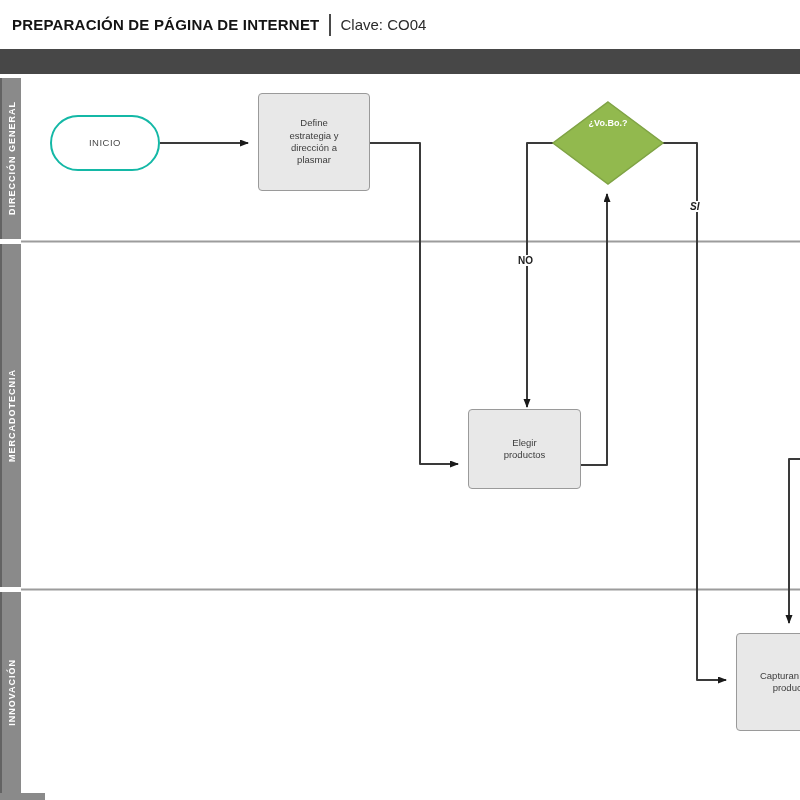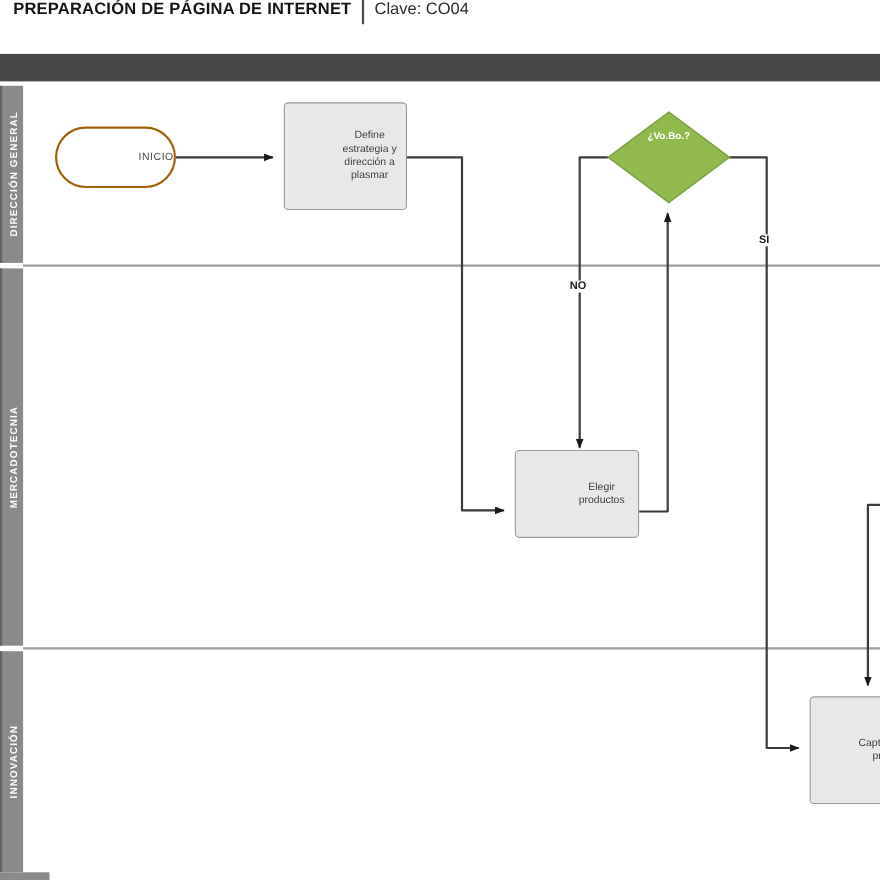--- a/index.html
+++ b/index.html
@@ -3,56 +3,56 @@
 <meta charset="utf-8">
 <style>
   html,body{margin:0;padding:0;background:#fff;}
   .screen{
     position:relative;width:800px;height:800px;overflow:hidden;
     background:#ffffff;font-family:"Liberation Sans",sans-serif;
   }
   
   .corner-mark{position:absolute;left:0;top:0;width:5px;height:12px;background:#101010;}
   .header{position:absolute;left:0;top:0;width:800px;height:49px;background:#ffffff;
-          display:flex;padding-left:12px;box-sizing:border-box;}
+          display:flex;align-items:center;padding-left:12px;box-sizing:border-box;}
   .title{font-size:15px;font-weight:bold;color:#141414;letter-spacing:.2px;white-space:nowrap;}
   .title-divider{display:inline-block;width:2px;height:22px;background:#4a4a4a;margin:0 9px 0 10px;}
   .clave{font-size:15px;color:#2b2b2b;white-space:nowrap;}
   .top-bar{position:absolute;left:0;top:49px;width:800px;height:25px;background:#474747;}
   
   .lane-strip{position:absolute;left:0;width:21px;background:#8a8a8a;border-left:2px solid #636363;
               box-sizing:border-box;display:flex;align-items:center;justify-content:center;}
   .lane-strip .lane-label{
     writing-mode:vertical-rl;transform:rotate(180deg);
     font-size:9px;font-weight:bold;color:#ffffff;letter-spacing:1px;white-space:nowrap;}
   .strip-1{top:78px;height:161px;}
   .strip-2{top:244px;height:343px;}
   .strip-3{top:592px;height:201px;}
   .bottom-fragment{position:absolute;left:0;top:793px;width:45px;height:7px;background:#8a8a8a;}
   
   .flow-svg{position:absolute;left:0;top:0;width:800px;height:800px;}
   
-  .node{position:absolute;box-sizing:border-box;display:flex;align-items:center;justify-content:flex-end;
+  .node{position:absolute;box-sizing:border-box;display:flex;align-items:center;justify-content:center;
         text-align:center;color:#3c3c3c;font-size:9.5px;line-height:1.3;}
   .terminator{left:50px;top:115px;width:110px;height:56px;background:#ffffff;
-        border:2px solid #a16207;border-radius:28px;letter-spacing:.5px;color:#4a4a4a;}
+        border:2px solid #14b8a6;border-radius:28px;letter-spacing:.5px;color:#4a4a4a;}
   .process{background:#e8e8e8;border:1.5px solid #9a9a9a;border-radius:4px;}
   .node-define{left:258px;top:93px;width:112px;height:98px;}
   .node-elegir{left:468px;top:409px;width:113px;height:80px;}
   .node-capturan{left:736px;top:633px;width:115px;height:98px;}
   .node-text{display:inline-block;max-width:66px;}
   .node-text-wide{display:inline-block;max-width:72px;}
   .decision-label{position:absolute;left:553px;top:118px;width:110px;height:82px;
         display:flex;align-items:flex-start;justify-content:center;text-align:center;
         color:#ffffff;font-size:9px;font-weight:bold;}
   
   .edge-label{position:absolute;background:#ffffff;color:#1d1d1d;
         font-size:10px;font-weight:bold;padding:0 2px;}
   .edge-label-no{left:516px;top:255px;}
-  .edge-label-si{left:688px;top:213px;}
+  .edge-label-si{left:688px;top:201px;font-style:italic;}
 </style>
 </head>
 <body>
 
 <div class="screen">
 
   <div class="corner-mark"></div>
   <div class="header">
     <span class="title">PREPARACIÓN DE PÁGINA DE INTERNET</span>
     <span class="title-divider"></span>

